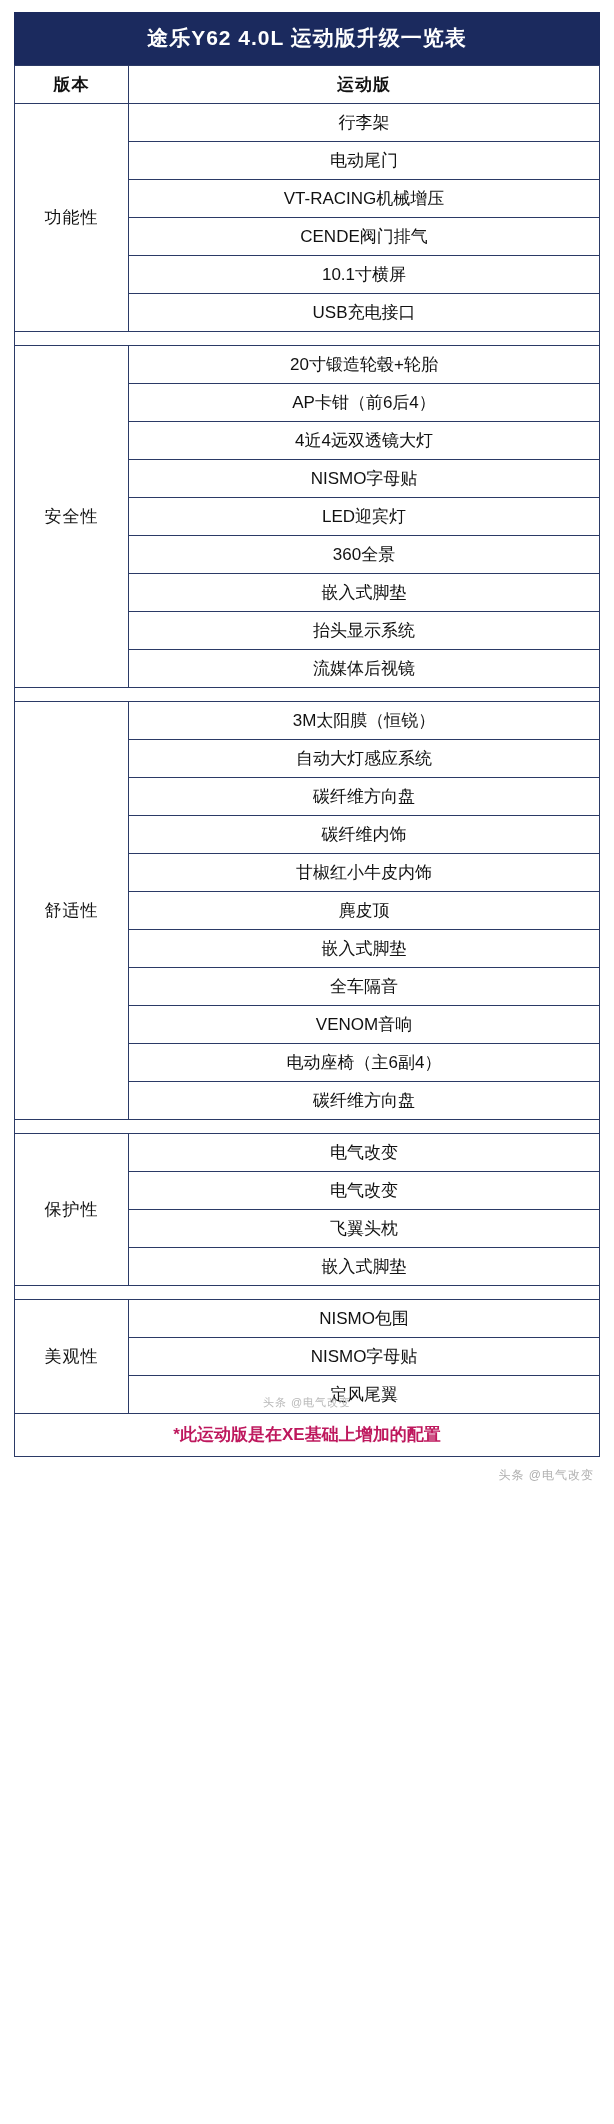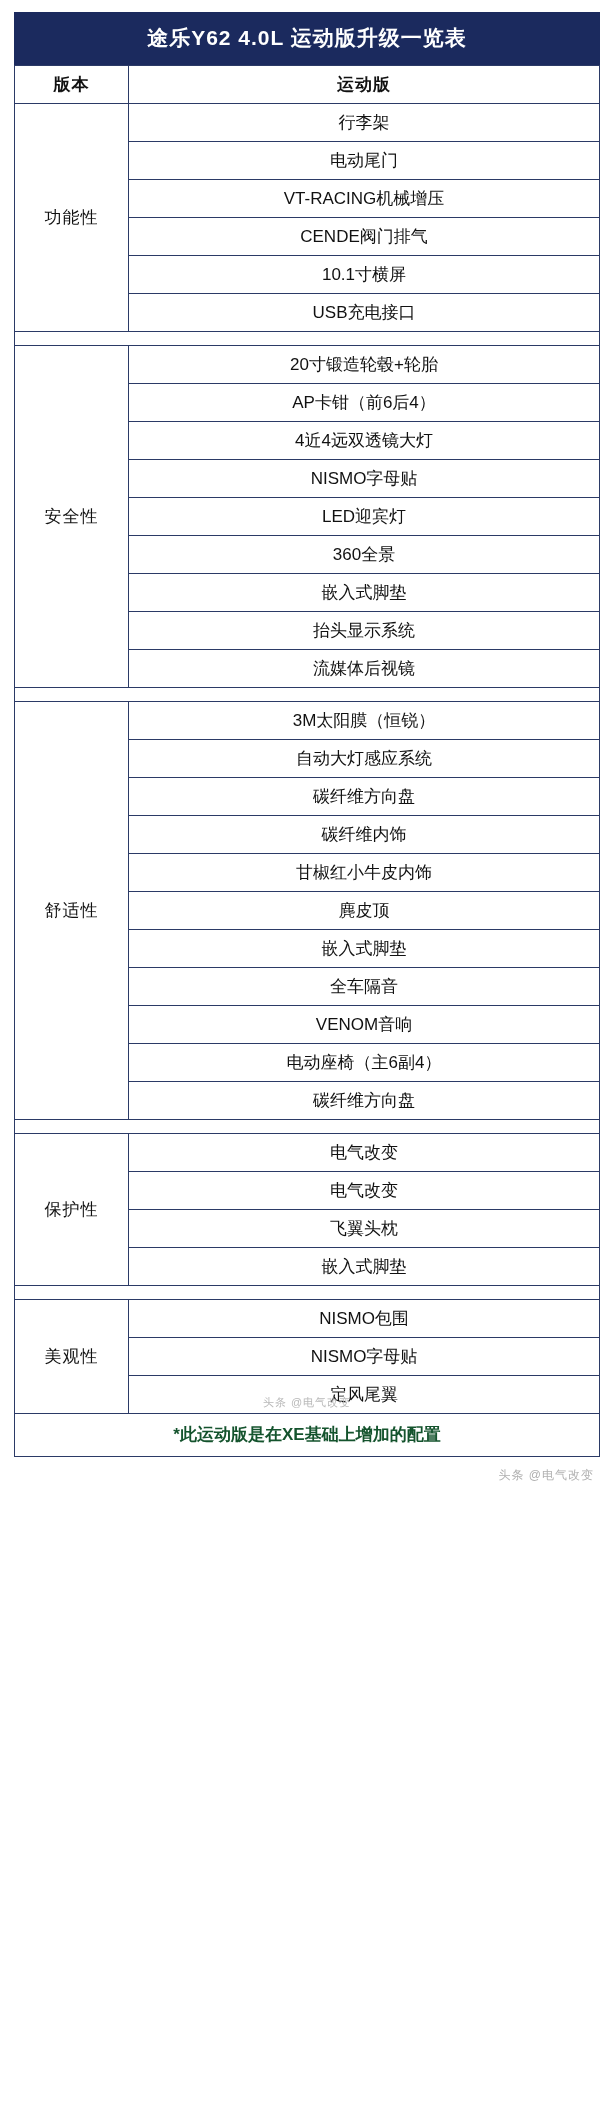--- a/index.html
+++ b/index.html
@@ -64,21 +64,21 @@
     border-top: 1px solid #2b3a66;
     border-bottom: 1px solid #2b3a66;
     height: 13px;
     padding: 0;
     background: #ffffff;
   }
   .footnote {
     border: 1px solid #2b3a66;
     border-top: none;
     text-align: center;
-    color: #14532d;
+    color: #be185d;
     font-size: 17px;
     font-weight: bold;
     padding: 9px 0 10px 0;
     background: #ffffff;
   }
   .wm-mid {
     position: absolute;
     left: 50%;
     transform: translateX(-50%);
     bottom: 88px;

